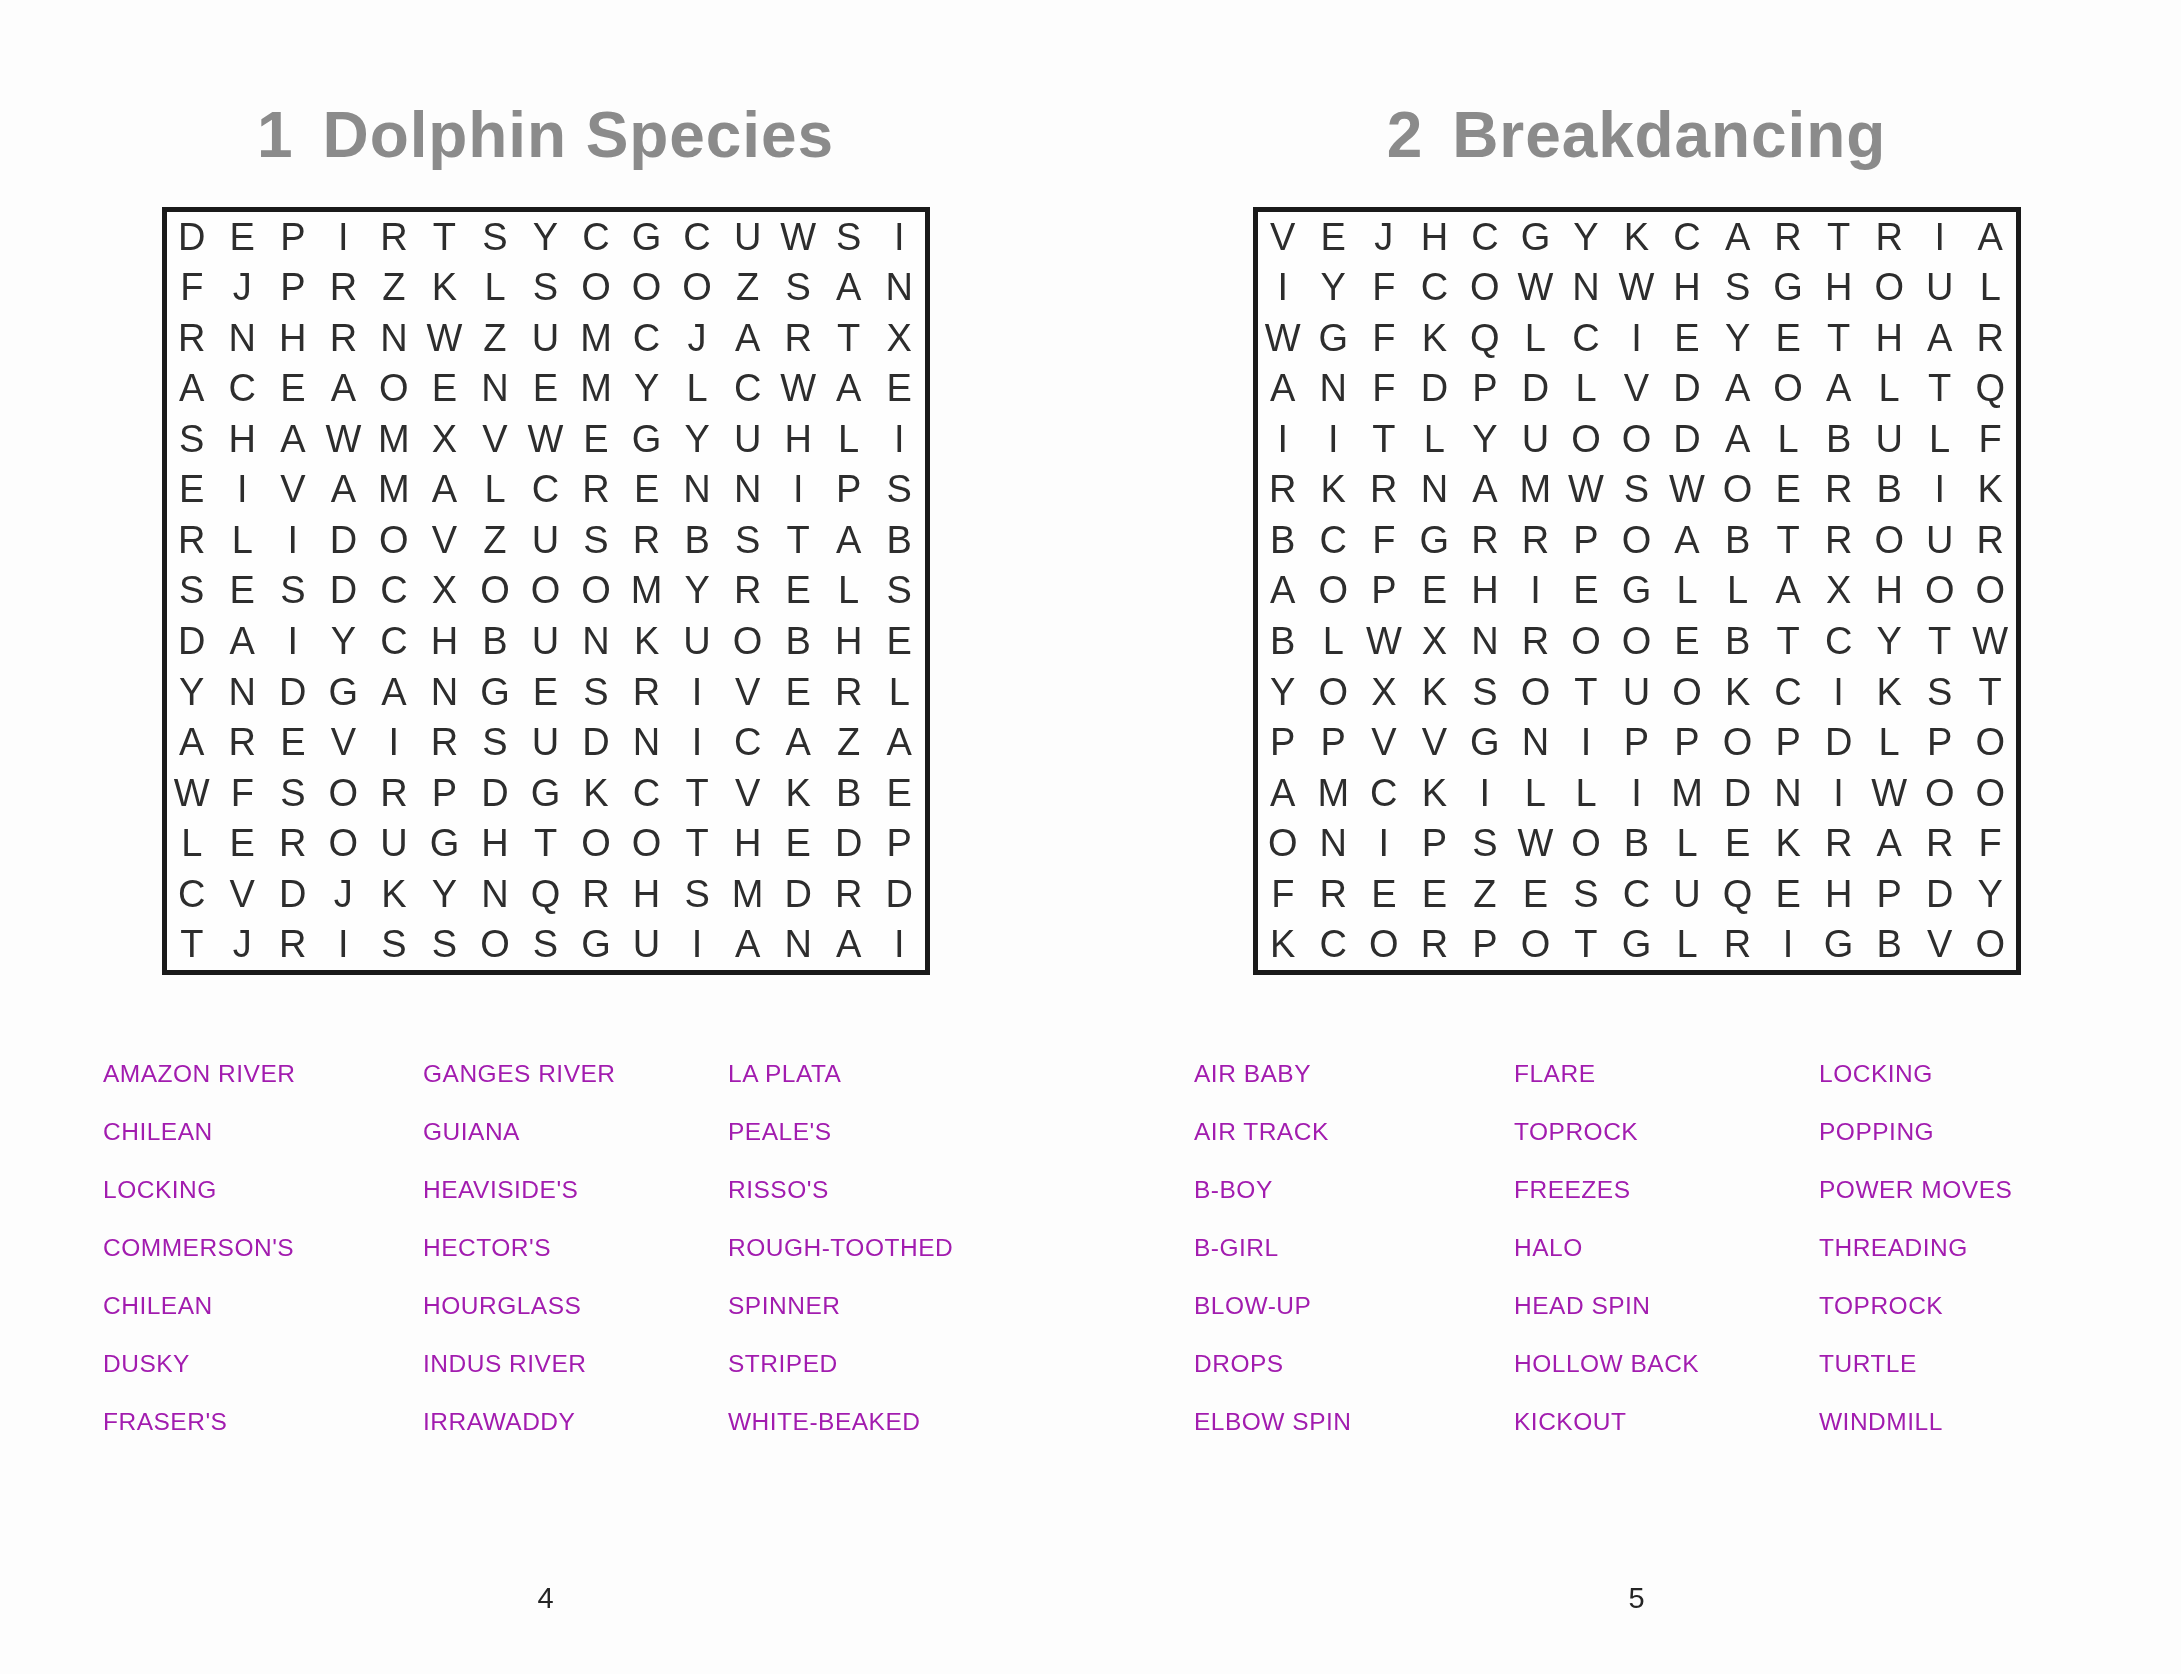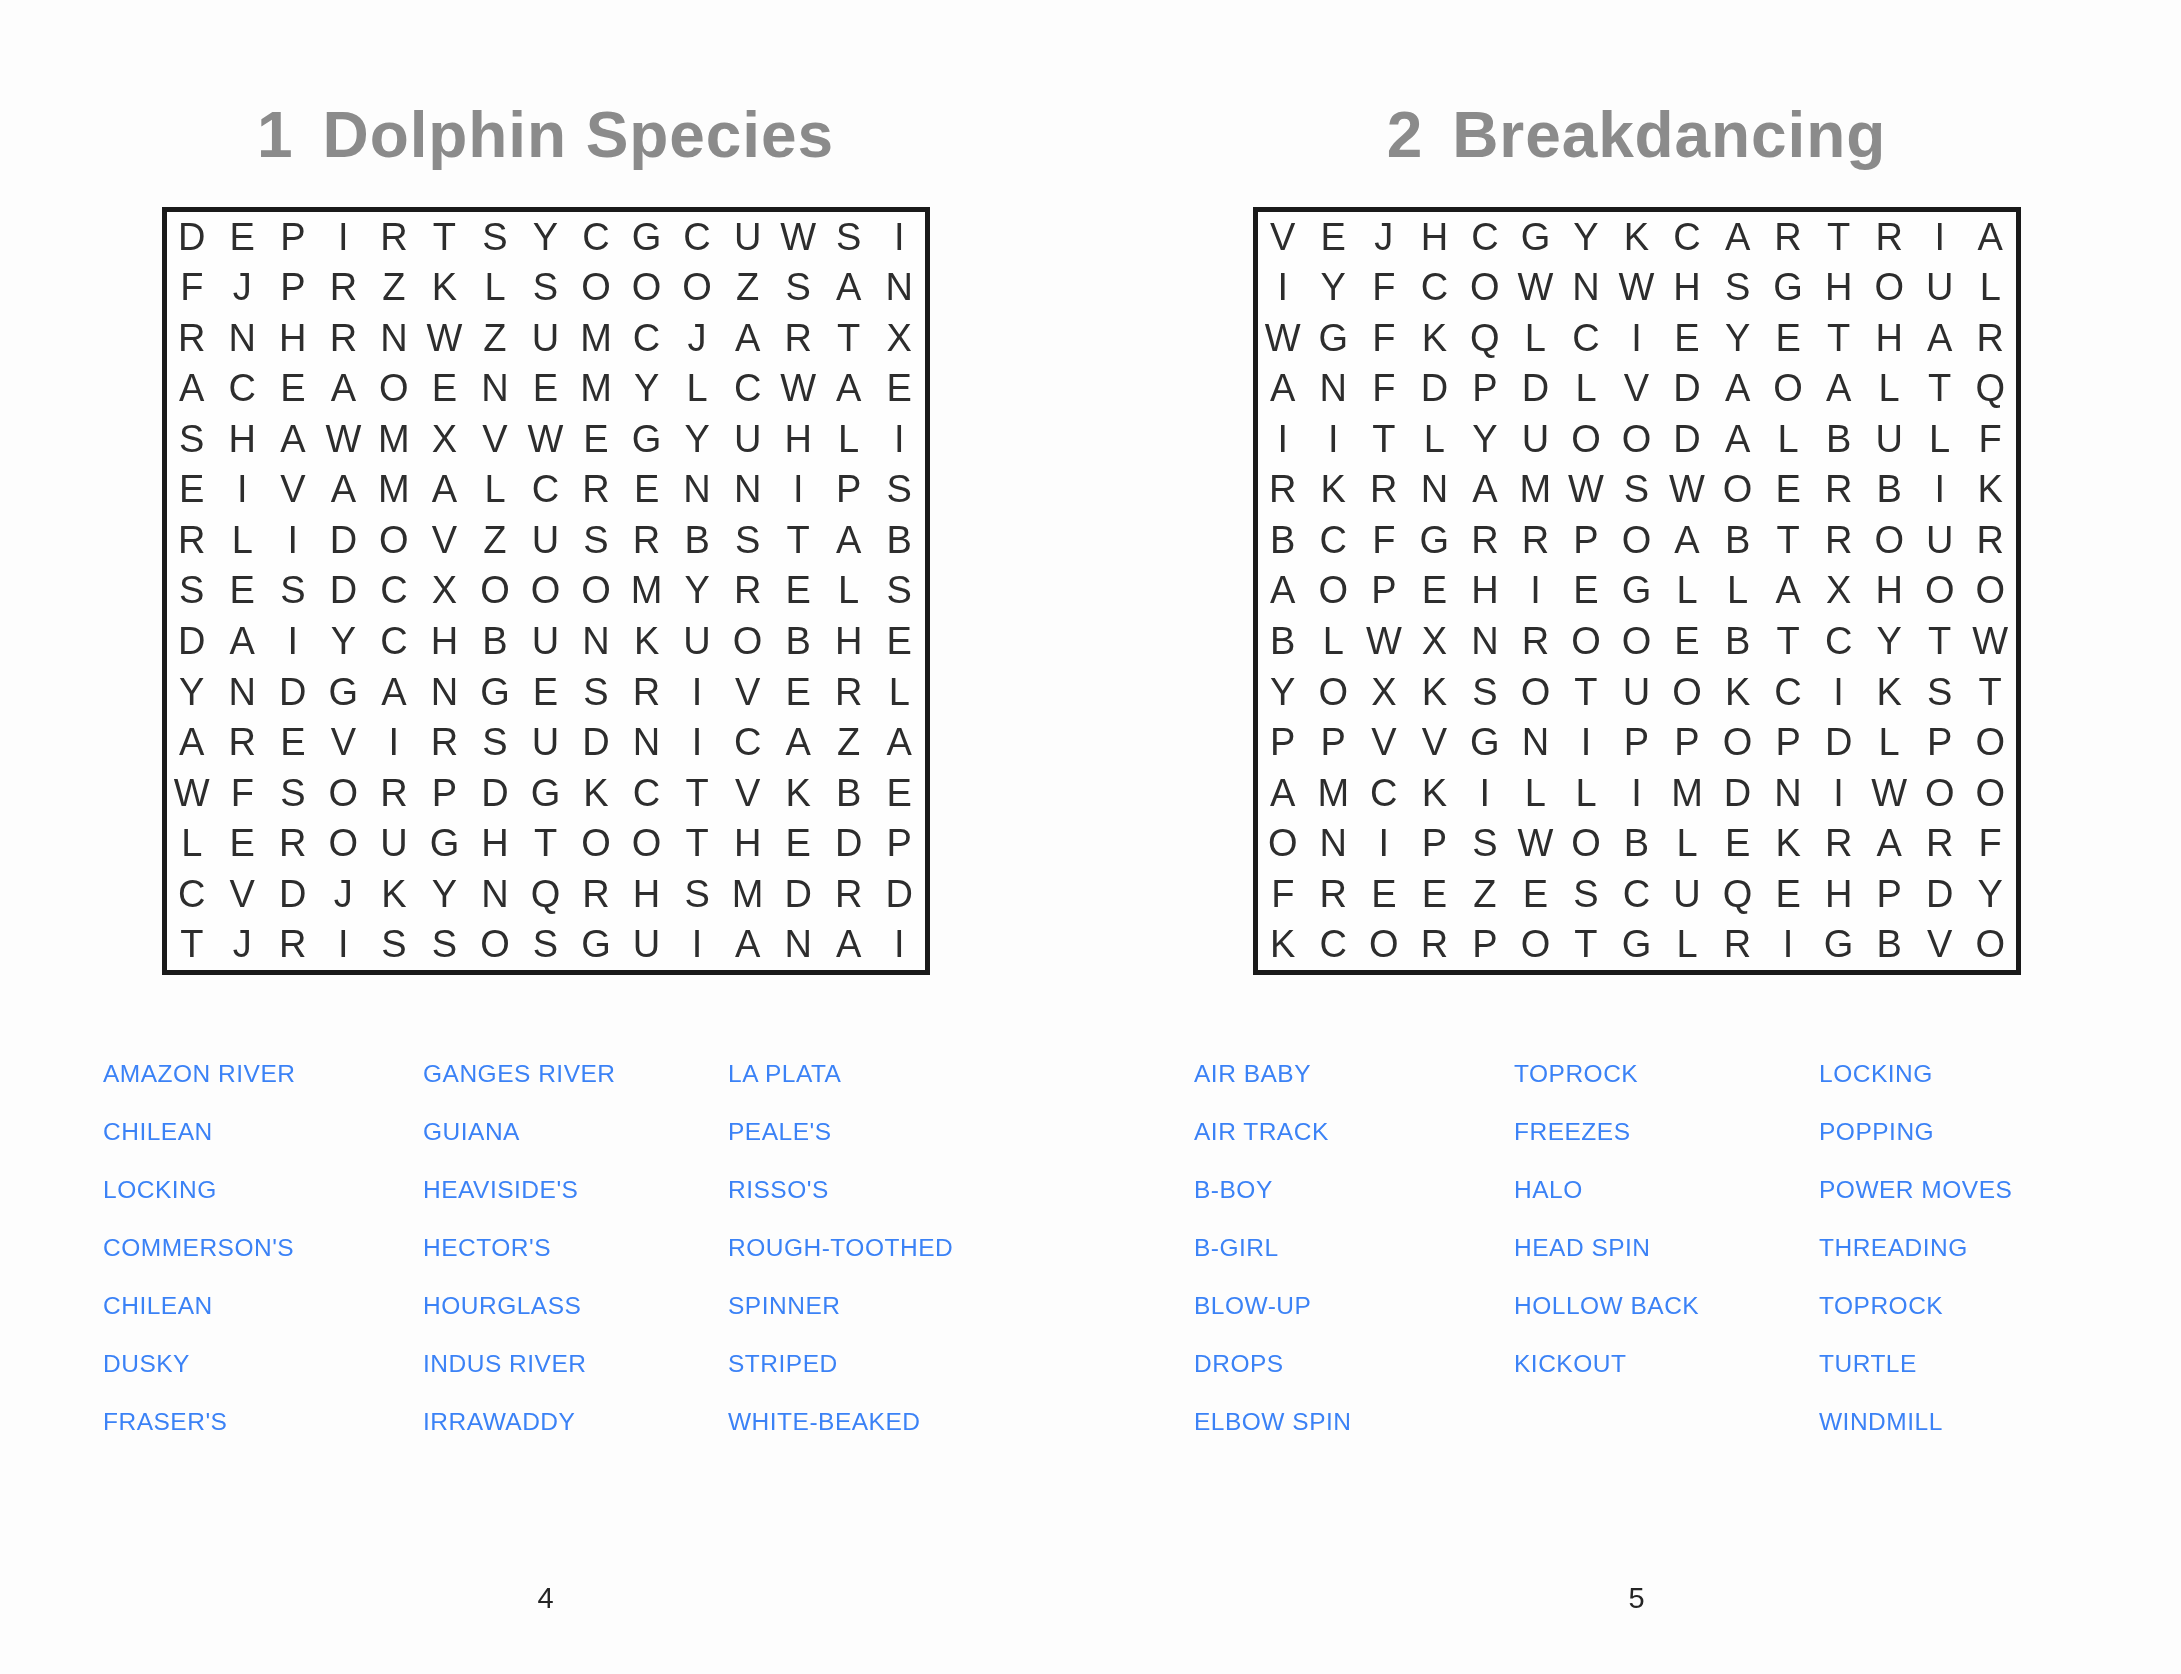--- a/index.html
+++ b/index.html
@@ -60,21 +60,21 @@
     left: 103px;
     display: flex;
   }
   .word-col { display: flex; flex-direction: column; }
   .word-col:nth-child(1) { width: 320px; }
   .word-col:nth-child(2) { width: 305px; }
   .word {
     height: 58px;
     line-height: 53px;
     font-size: 24.5px;
-    color: #3b82f6;
+    color: #a21caf;
     letter-spacing: 0.5px;
     white-space: nowrap;
   }
   .page-number {
     position: absolute;
     top: 1582px;
     left: 0;
     width: 100%;
     text-align: center;
     font-size: 29px;
@@ -580,20 +580,21 @@
         <div class="word-col">
           <div class="word">AIR BABY</div>
           <div class="word">AIR TRACK</div>
           <div class="word">B-BOY</div>
           <div class="word">B-GIRL</div>
           <div class="word">BLOW-UP</div>
           <div class="word">DROPS</div>
           <div class="word">ELBOW SPIN</div>
         </div>
         <div class="word-col">
+          <div class="word">FLARE</div>
           <div class="word">TOPROCK</div>
           <div class="word">FREEZES</div>
           <div class="word">HALO</div>
           <div class="word">HEAD SPIN</div>
           <div class="word">HOLLOW BACK</div>
           <div class="word">KICKOUT</div>
         </div>
         <div class="word-col">
           <div class="word">LOCKING</div>
           <div class="word">POPPING</div>

